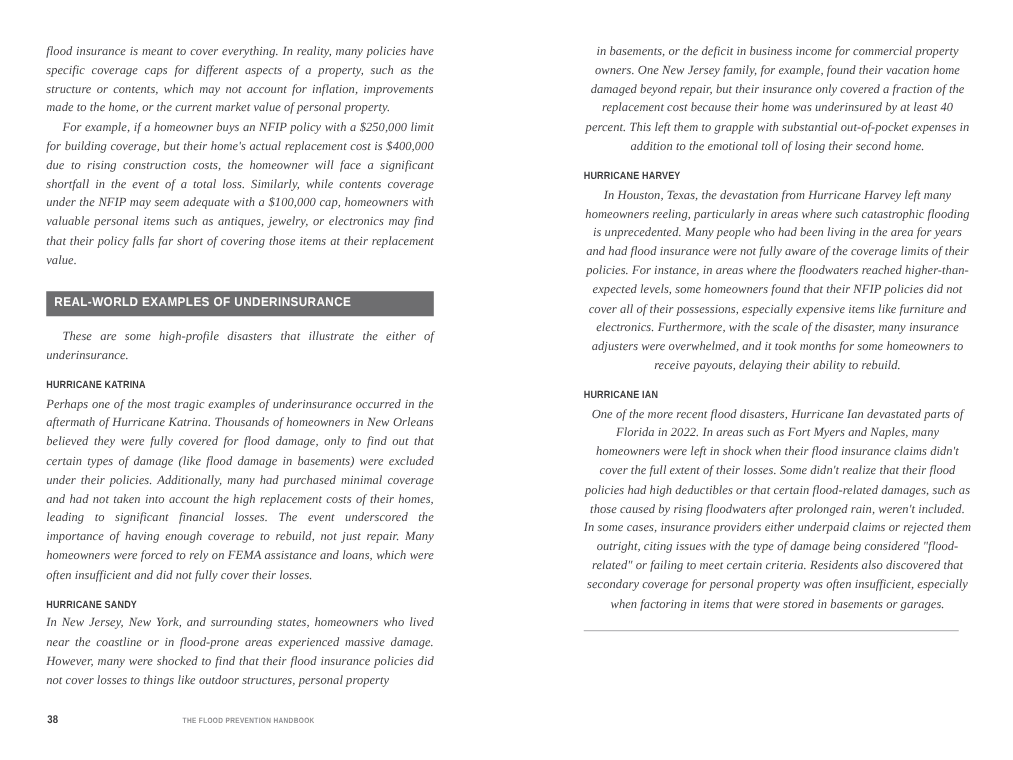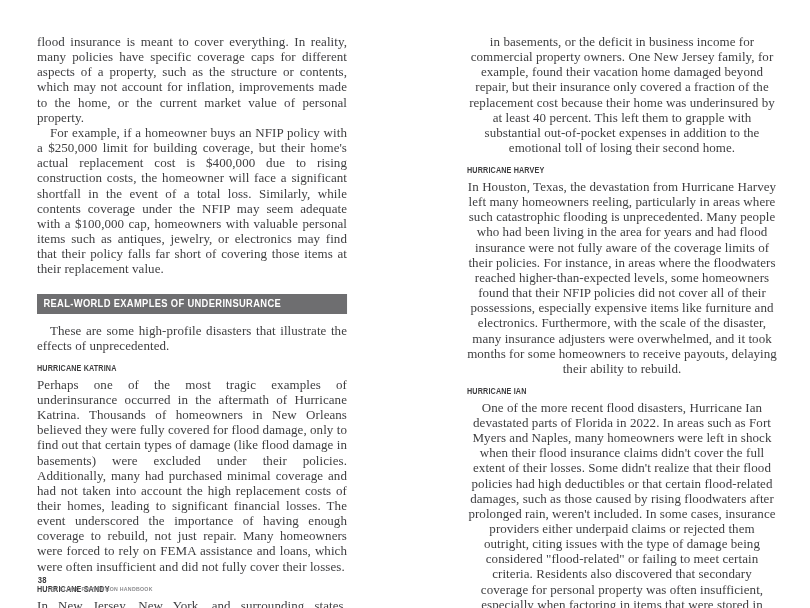--- a/index.html
+++ b/index.html
@@ -32,24 +32,25 @@
     position: absolute;
     top: 34px;
     width: 310px;
     height: 500px;
   }
   .col-left  { left: 37px; }
   .col-right { left: 62px; }
 
   p.body {
     margin: 0 0 0 0;
-    font-size: 13px;
+    font-size: 10px;
     line-height: 15.15px;
     color: #3e3e40;
     letter-spacing: 0.005em;
+    font-style: italic;
   }
   .col-left p.body { text-align: justify; }
   .col-right p.body { text-align: center; }
 
   p.indent { text-indent: 13px; }
 
   .section-banner {
     background: #6e6e70;
     color: #ffffff;
     font-family: "Liberation Sans Narrow", "Liberation Sans", sans-serif;
@@ -88,24 +89,23 @@
   }
 
   .footer {
     position: absolute;
     bottom: 0;
     height: 48px;
     width: 100%;
   }
   .footer-inner {
     position: absolute;
-    bottom: 16px;
+    bottom: 28px;
     display: flex;
     align-items: baseline;
-    flex-direction: column;
   }
   .footer-left  { left: 37px; width: 337px; justify-content: space-between; }
   .footer-right { left: 62px; width: 306px; justify-content: space-between; }
 
   .folio {
     font-family: "Liberation Sans Narrow", "Liberation Sans", sans-serif;
     font-weight: bold;
     font-size: 9px;
     color: #3a3a3c;
     letter-spacing: 0.02em;
@@ -132,21 +132,21 @@
     <div class="col col-left">
 
       <p class="body">flood insurance is meant to cover everything. In reality, many policies have specific coverage caps for different aspects of a property, such as the structure or contents, which may not account for inflation, improvements made to the home, or the current market value of personal property.</p>
 
       <p class="body indent">For example, if a homeowner buys an NFIP policy with a $250,000 limit for building coverage, but their home's actual replacement cost is $400,000 due to rising construction costs, the homeowner will face a significant shortfall in the event of a total loss. Similarly, while contents coverage under the NFIP may seem adequate with a $100,000 cap, homeowners with valuable personal items such as antiques, jewelry, or electronics may find that their policy falls far short of covering those items at their replacement value.</p>
 
       <div class="section-banner">
         <span>Real-World Examples of Underinsurance</span>
       </div>
 
-      <p class="body indent">These are some high-profile disasters that illustrate the effects of unprecedented.</p>
+      <p class="body indent">These are some high-profile disasters that illustrate the either of underinsurance.</p>
 
       <div class="subhead">Hurricane Katrina</div>
       <p class="body">Perhaps one of the most tragic examples of underinsurance occurred in the aftermath of Hurricane Katrina. Thousands of homeowners in New Orleans believed they were fully covered for flood damage, only to find out that certain types of damage (like flood damage in basements) were excluded under their policies. Additionally, many had purchased minimal coverage and had not taken into account the high replacement costs of their homes, leading to significant financial losses. The event underscored the importance of having enough coverage to rebuild, not just repair. Many homeowners were forced to rely on FEMA assistance and loans, which were often insufficient and did not fully cover their losses.</p>
 
       <div class="subhead">Hurricane Sandy</div>
       <p class="body">In New Jersey, New York, and surrounding states, homeowners who lived near the coastline or in flood-prone areas experienced massive damage. However, many were shocked to find that their flood insurance policies did not cover losses to things like outdoor structures, personal property</p>
 
     </div>
 
     <div class="footer">

